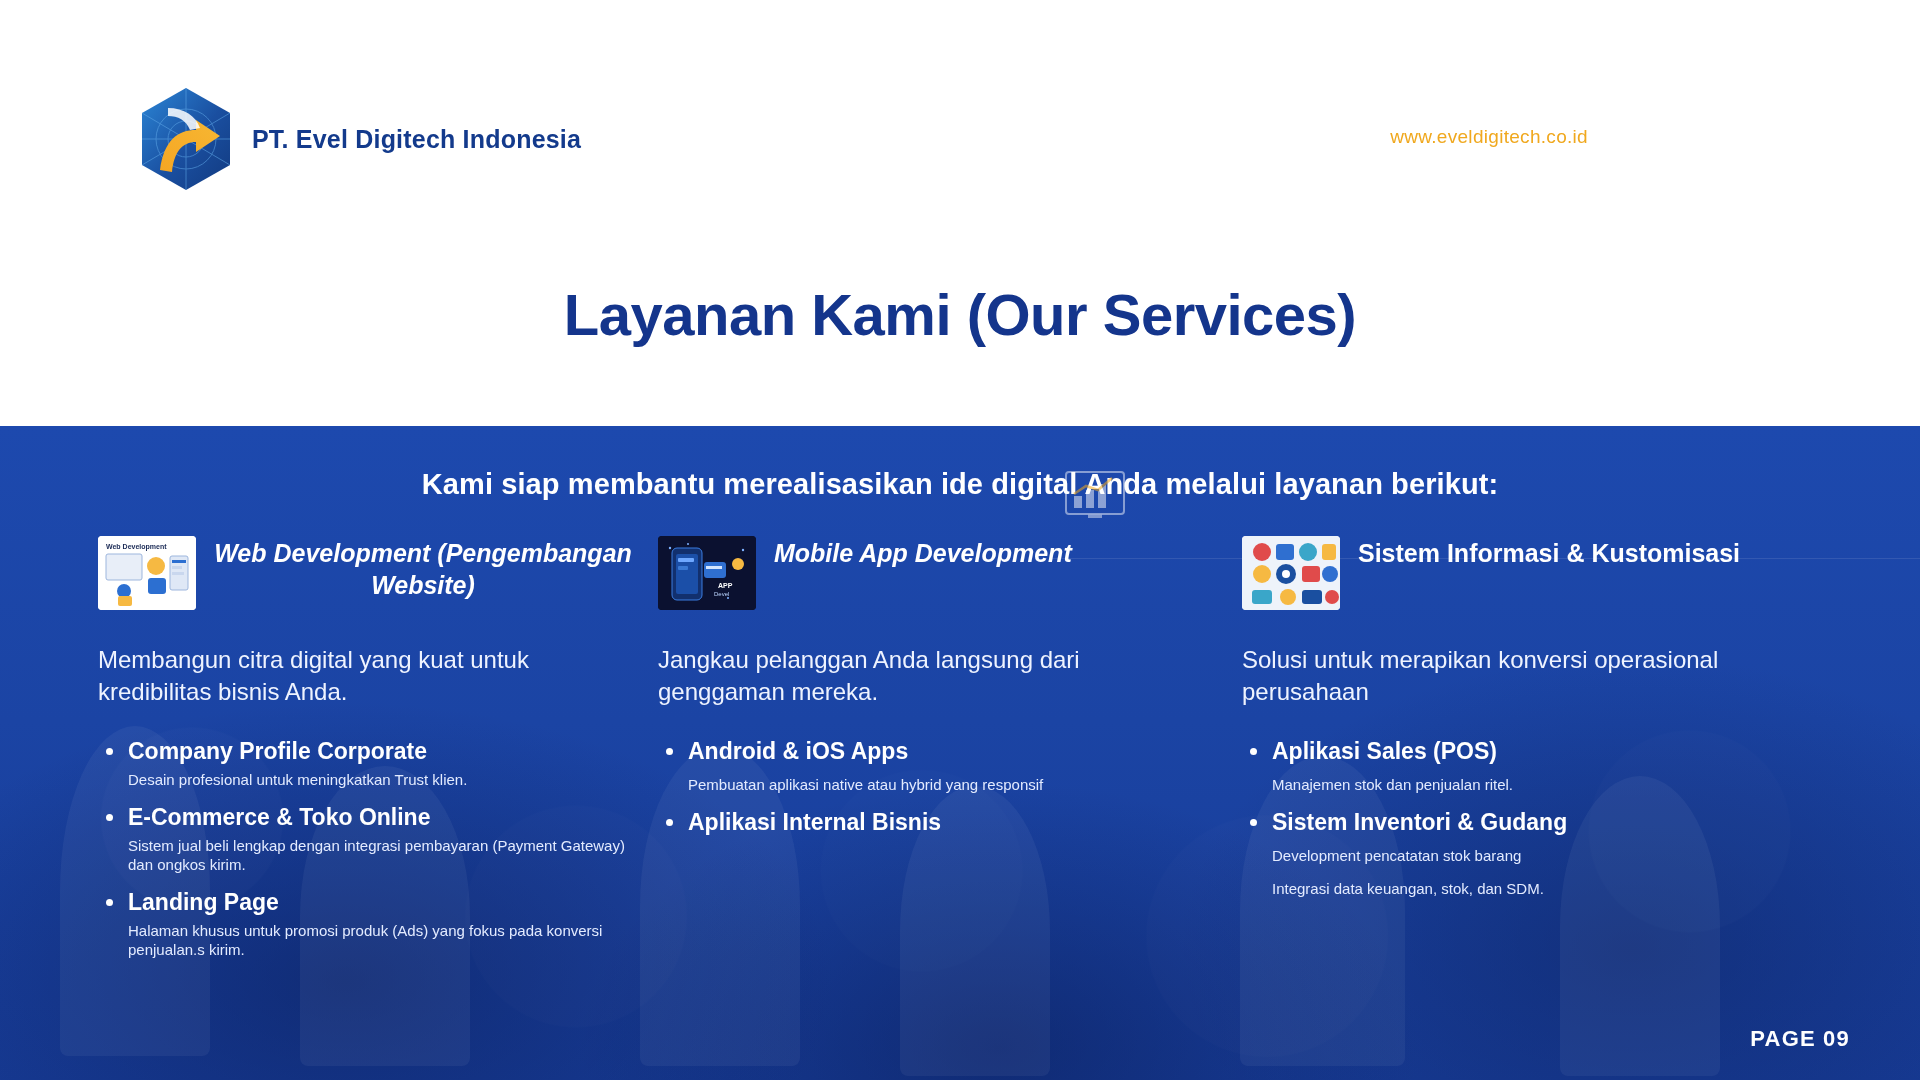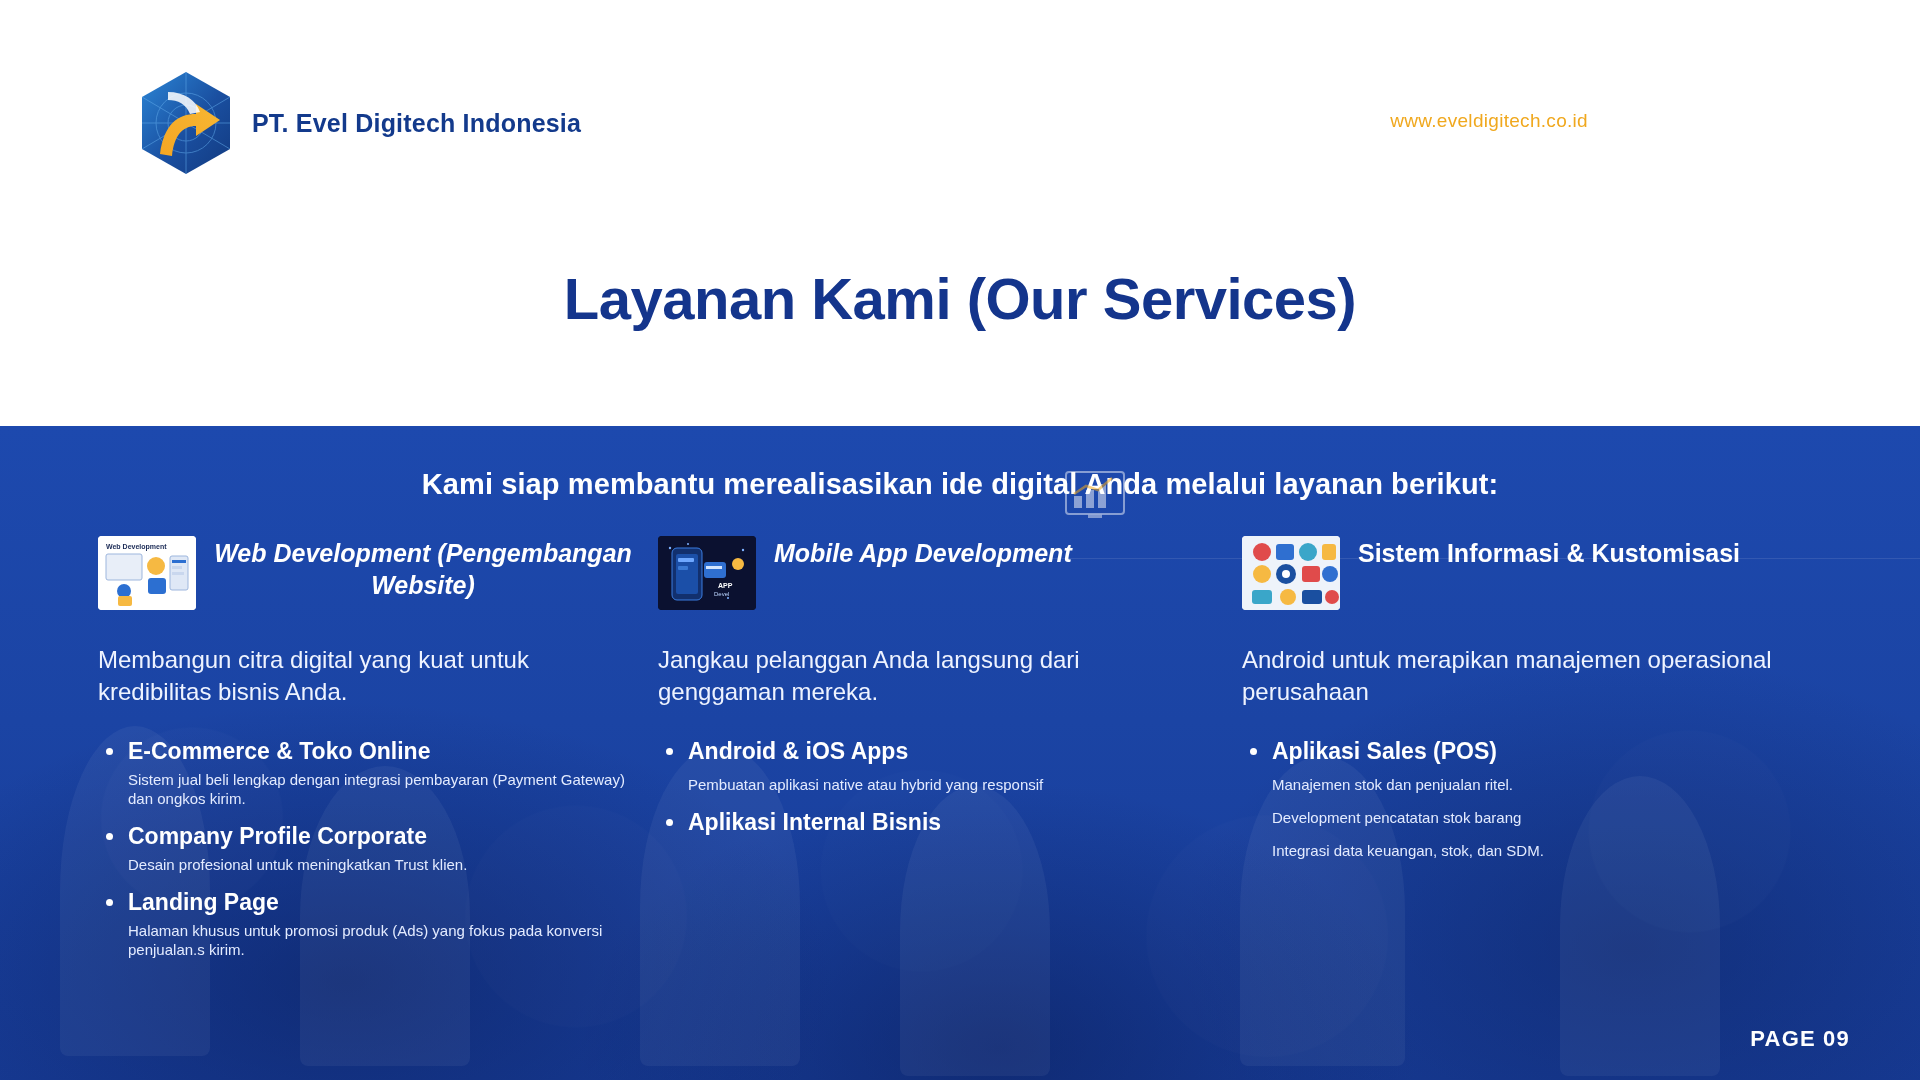--- a/index.html
+++ b/index.html
@@ -12,21 +12,21 @@
   .slide {
     position: relative;
     width: 1920px; height: 1080px;
     background: #ffffff;
     overflow: hidden;
   }
 
   
   .header {
     position: absolute;
-    top: 0; left: 0;
+    top: 16px; left: 0;
     width: 1628px; height: 426px;
     background: #ffffff;
   }
   .logo-block {
     position: absolute;
     left: 138px; top: 70px;
     display: flex;
     align-items: center;
     gap: 18px;
   }
@@ -280,26 +280,26 @@
               <rect x="74" y="24" width="14" height="3" fill="#2c6fd1"></rect>
               <rect x="74" y="30" width="10" height="3" fill="#c9d7ee"></rect>
               <rect x="74" y="36" width="12" height="3" fill="#c9d7ee"></rect>
             </svg>
           </div>
           <div class="col-title italic">Web Development (Pengembangan Website)</div>
         </div>
         <div class="col-desc">Membangun citra digital yang kuat untuk kredibilitas bisnis Anda.</div>
         <ul class="bullets">
           <li>
+            <div class="b-title">Company Profile Corporate</div>
+            <div class="b-sub">Desain profesional untuk meningkatkan Trust klien.</div>
+          </li>
+          <li>
             <div class="b-title">E-Commerce &amp; Toko Online</div>
             <div class="b-sub">Sistem jual beli lengkap dengan integrasi pembayaran (Payment Gateway) dan ongkos kirim.</div>
-          </li>
-          <li>
-            <div class="b-title">Company Profile Corporate</div>
-            <div class="b-sub">Desain profesional untuk meningkatkan Trust klien.</div>
           </li>
           <li>
             <div class="b-title">Landing Page</div>
             <div class="b-sub">Halaman khusus untuk promosi produk (Ads) yang fokus pada konversi penjualan.s kirim.</div>
           </li>
         </ul>
       </div>
 
       <div class="col col-2">
         <div class="col-head">
@@ -350,27 +350,28 @@
               <rect x="60" y="30" width="18" height="16" rx="3" fill="#e04b4b"></rect>
               <circle cx="88" cy="38" r="8" fill="#2f6fd0"></circle>
               <rect x="10" y="54" width="20" height="14" rx="3" fill="#3aa6c9"></rect>
               <circle cx="46" cy="61" r="8" fill="#f6b942"></circle>
               <rect x="60" y="54" width="20" height="14" rx="3" fill="#1a4fa0"></rect>
               <circle cx="90" cy="61" r="7" fill="#e04b4b"></circle>
             </svg>
           </div>
           <div class="col-title">Sistem Informasi &amp; Kustomisasi</div>
         </div>
-        <div class="col-desc">Android untuk merapikan manajemen operasional perusahaan</div>
+        <div class="col-desc">Solusi untuk merapikan konversi operasional perusahaan</div>
         <ul class="bullets">
           <li>
             <div class="b-title">Aplikasi Sales (POS)</div>
             <div class="b-sub">Manajemen stok dan penjualan ritel.</div>
           </li>
           <li>
+            <div class="b-title">Sistem Inventori &amp; Gudang</div>
             <div class="b-sub">Development pencatatan stok barang</div>
           </li>
           <li>
             <div class="b-sub">Integrasi data keuangan, stok, dan SDM.</div>
           </li>
         </ul>
       </div>
 
     </div>
 

